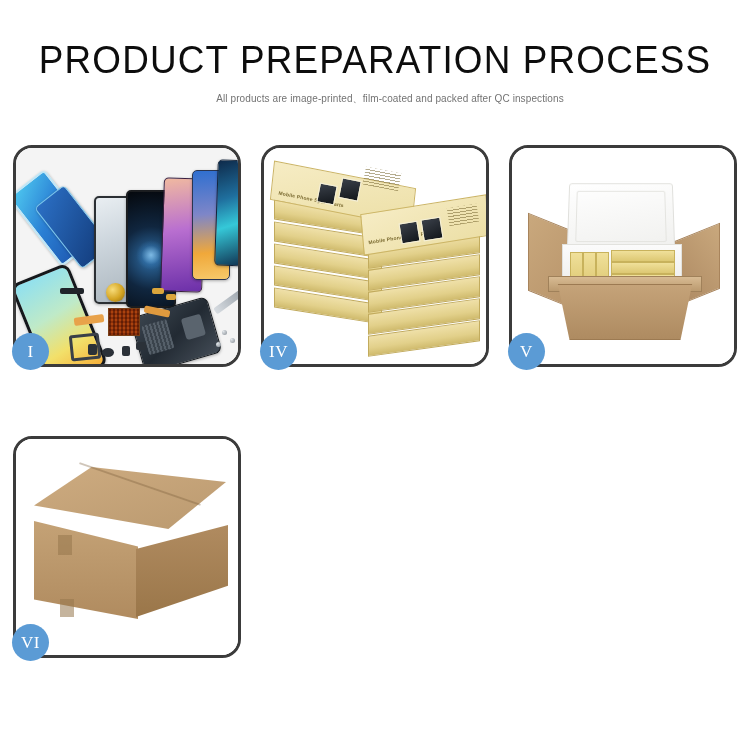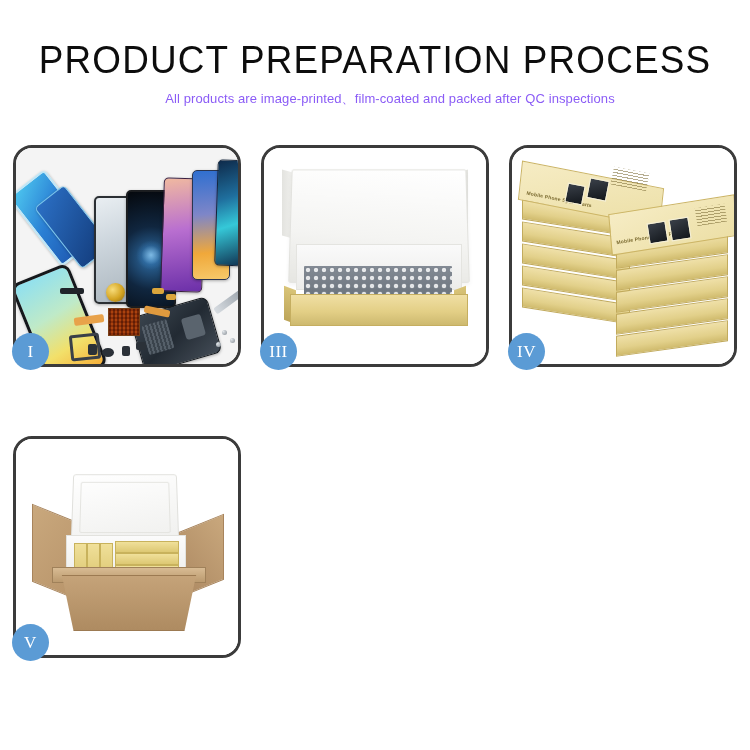--- a/index.html
+++ b/index.html
@@ -34,24 +34,24 @@
     font-weight: 500;
     letter-spacing: 1.2px;
     color: #0d0d0d;
     line-height: 44px;
     transform: scaleX(0.97);
     white-space: nowrap;
   }
   .subtitle {
     margin-top: 7px;
     font-family: "Liberation Sans", sans-serif;
-    font-size: 13px;
+    font-size: 10px;
     font-weight: 400;
     letter-spacing: 0.1px;
-    color: #8b5cf6;
+    color: #737373;
     line-height: 20px;
     white-space: nowrap;
     margin-left: 30px;
   }
 
   
   .grid {
     position: absolute;
     top: 145px;
     left: 13px;
@@ -441,33 +441,20 @@
         <div class="tiny-part" style="left:86px;top:200px;width:12px;height:9px;border-radius:50%;"></div>
         <div class="tiny-part" style="left:106px;top:198px;width:8px;height:10px;"></div>
         <div class="tiny-part" style="left:120px;top:194px;width:10px;height:8px;"></div>
         <div class="gold-chip" style="left:136px;top:140px;width:12px;height:6px;"></div>
         <div class="gold-chip" style="left:150px;top:146px;width:10px;height:6px;"></div>
       </div>
       <div class="badge">I</div>
     </div>
 
 
-    <div class="panel">
-      <div class="panel-inner p3">
-        <div class="box3-lid-flapL"></div>
-        <div class="box3-lid-flapR"></div>
-        <div class="box3-lid"></div>
-        <div class="box3-foam"></div>
-        <div class="box3-content"></div>
-        <div class="box3-baseL"></div>
-        <div class="box3-baseR"></div>
-        <div class="box3-base"></div>
-      </div>
-      <div class="badge">III</div>
-    </div>
 
     <div class="panel">
       <div class="panel-inner p4">
         <div class="stack">
 
           <div class="sbox" style="left:10px;top:60px;width:106px;height:18px;transform:skewY(9deg);"></div>
           <div class="sbox" style="left:10px;top:82px;width:106px;height:18px;transform:skewY(9deg);"></div>
           <div class="sbox" style="left:10px;top:104px;width:106px;height:18px;transform:skewY(9deg);"></div>
           <div class="sbox" style="left:10px;top:126px;width:106px;height:18px;transform:skewY(9deg);"></div>
           <div class="sbox" style="left:10px;top:148px;width:106px;height:18px;transform:skewY(9deg);"></div>
@@ -505,15 +492,26 @@
         <div class="c5-yellow" style="left:84px;top:104px;width:11px;height:34px;"></div>
         <div class="c5-yellow" style="left:99px;top:102px;width:62px;height:10px;"></div>
         <div class="c5-yellow" style="left:99px;top:114px;width:62px;height:10px;"></div>
         <div class="c5-yellow" style="left:99px;top:126px;width:62px;height:10px;"></div>
         <div class="c5-rim"></div>
         <div class="c5-body"></div>
       </div>
       <div class="badge">V</div>
     </div>
 
+    <div class="panel">
+      <div class="panel-inner p6">
+        <div class="c6-top"></div>
+        <div class="c6-front"></div>
+        <div class="c6-side"></div>
+        <div class="c6-seam" style="left:60px;top:44px;width:128px;height:2px;transform:rotate(19deg);"></div>
+        <div class="c6-tape" style="left:42px;top:96px;width:14px;height:20px;"></div>
+        <div class="c6-tape" style="left:44px;top:160px;width:14px;height:18px;"></div>
+      </div>
+      <div class="badge">VI</div>
+    </div>
 
   </div>
 </div>
 
 </body></html>

